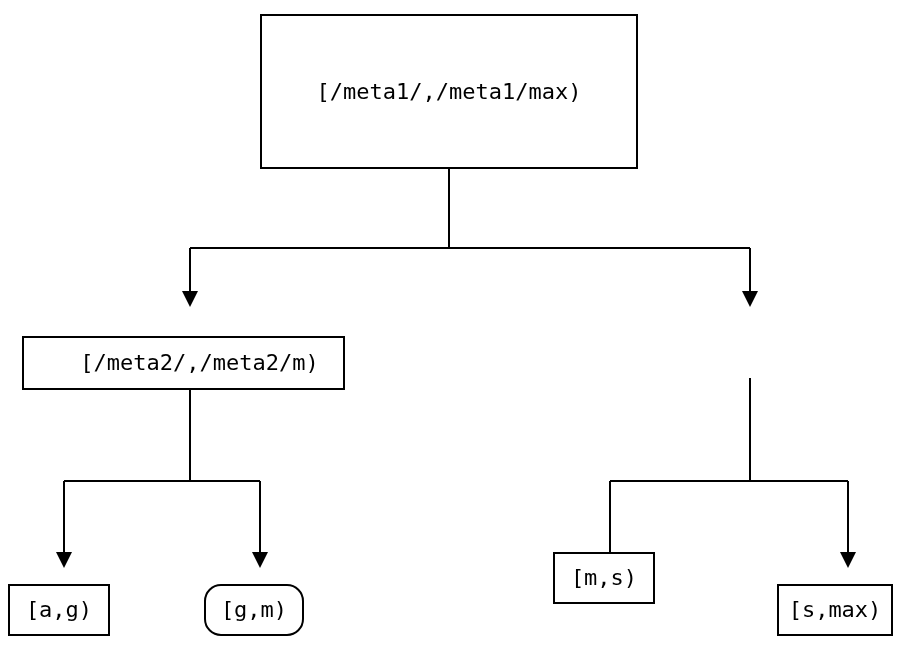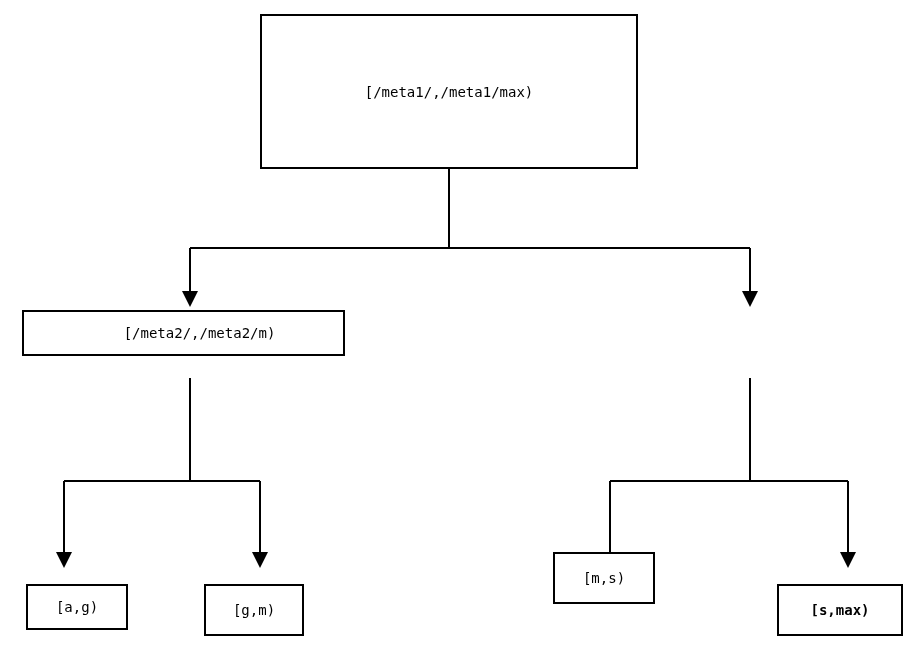--- a/index.html
+++ b/index.html
@@ -34,31 +34,31 @@
   }
   .node {
     position: absolute;
     box-sizing: border-box;
     background: #ffffff;
     border: 2.5px solid #000000;
     display: flex;
     align-items: center;
     justify-content: center;
     color: #000000;
-    font-size: 14px;
+    font-size: 22px;
     line-height: 1;
     white-space: nowrap;
   }
   .node-root      { left: 260px; top: 14px;  width: 378px; height: 155px; }
-  .node-left      { left: 22px;  top: 310px; width: 323px; height: 46px; padding-left: 32px;  }
+  .node-left      { left: 22px;  top: 336px; width: 323px; height: 54px; padding-left: 32px;  }
   .node-right     { left: 582px; top: 324px; width: 321px; height: 54px;  }
-  .node-leaf-ag   { left: 8px;   top: 584px; width: 102px; height: 46px; margin-left: 18px;  }
-  .node-leaf-gm   { left: 204px; top: 584px; width: 100px; height: 52px;  }
+  .node-leaf-ag   { left: 8px;   top: 584px; width: 102px; height: 52px;  }
+  .node-leaf-gm   { left: 204px; top: 584px; width: 100px; height: 52px; border-radius: 17px;  }
   .node-leaf-ms   { left: 553px; top: 552px; width: 102px; height: 52px;  }
-  .node-leaf-smax { left: 777px; top: 584px; width: 126px; height: 52px; font-weight: bold;  }
+  .node-leaf-smax { left: 777px; top: 584px; width: 116px; height: 52px;  }
 </style>
 </head>
 <body>
 
 <div class="canvas">
 
   <svg class="edges" viewBox="0 0 912 652" xmlns="http://www.w3.org/2000/svg">
 
     <path d="M449 169 V248"></path>
     <path d="M190 248 H750"></path>

